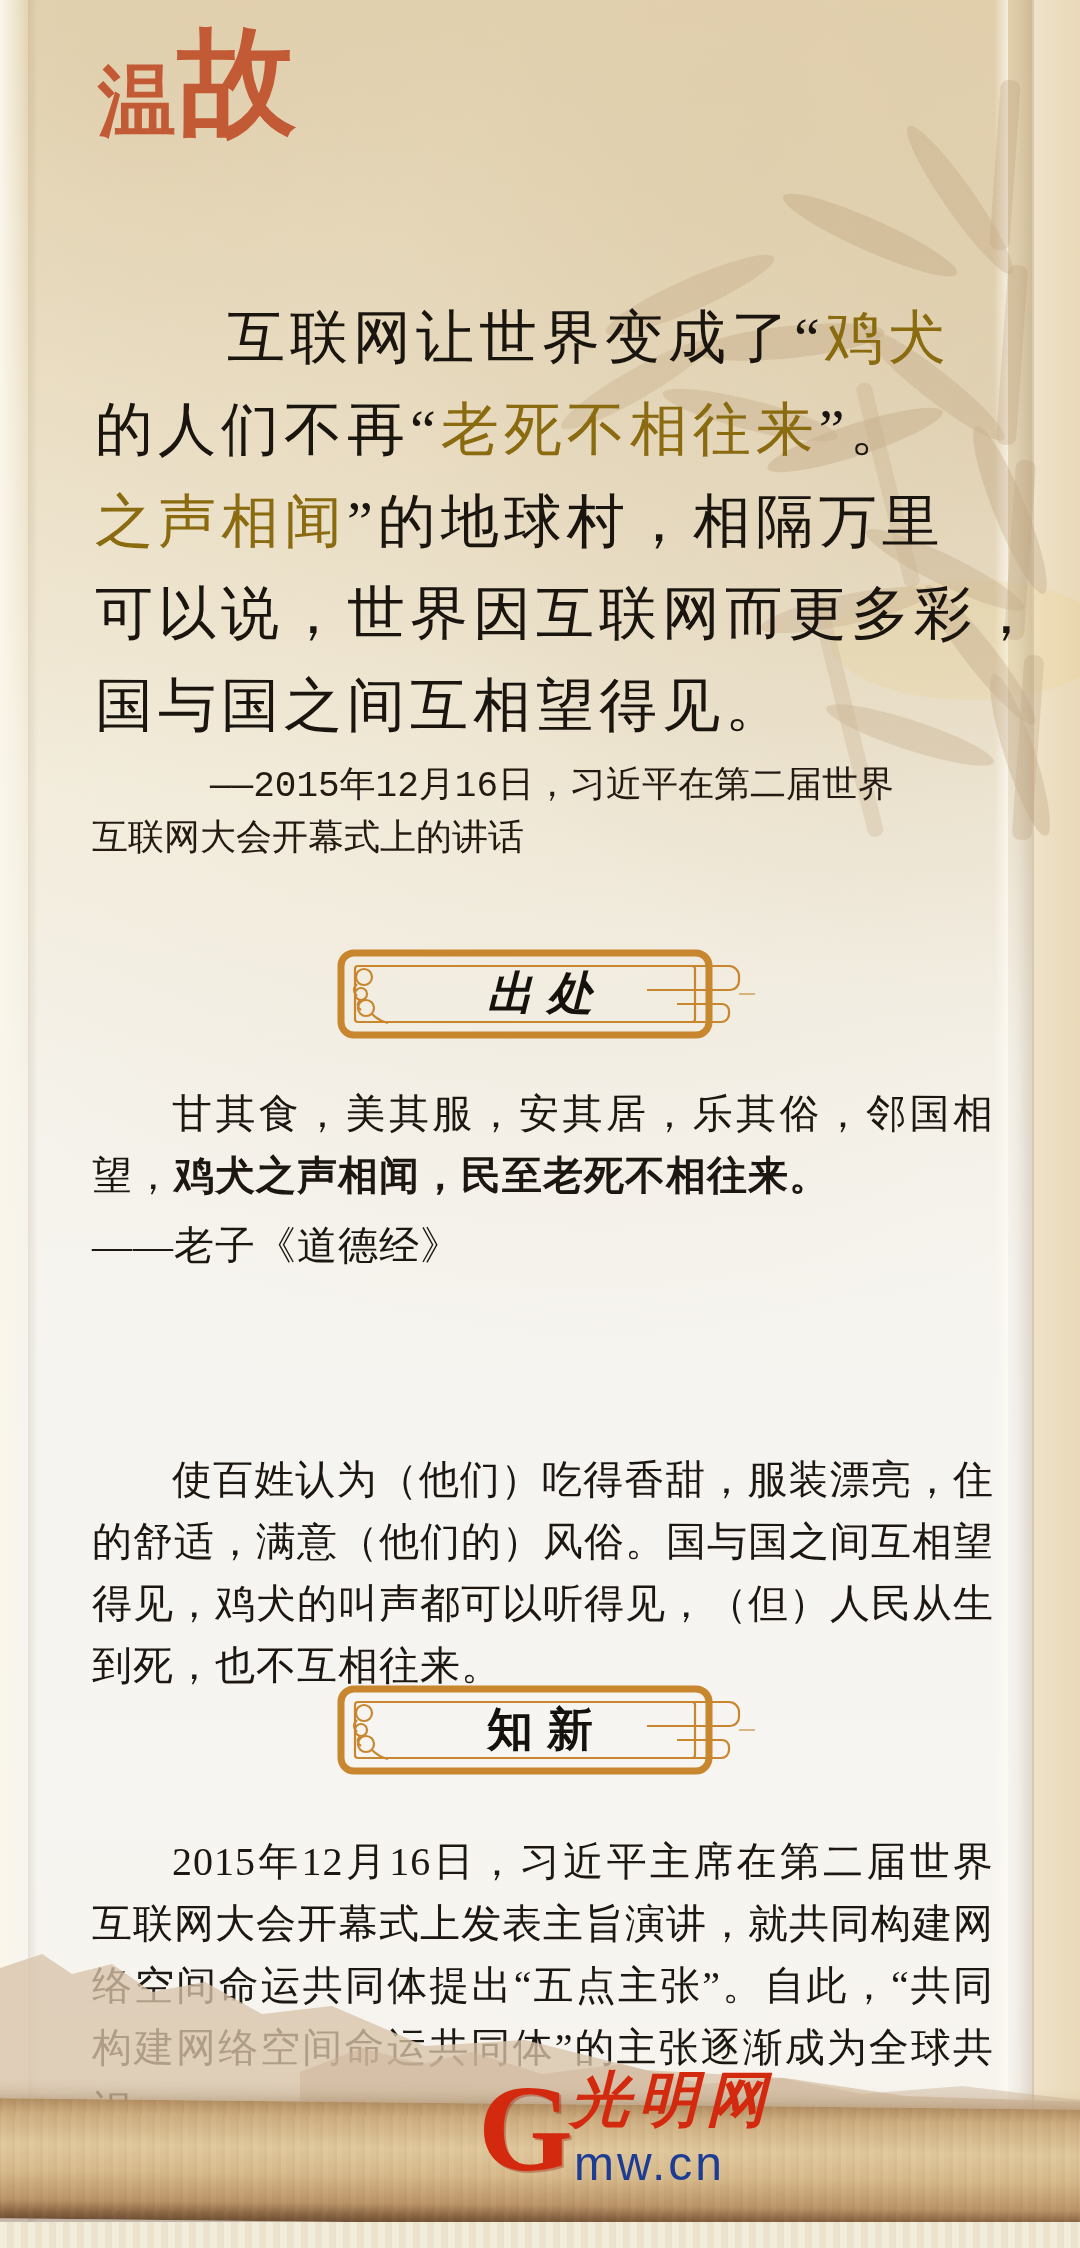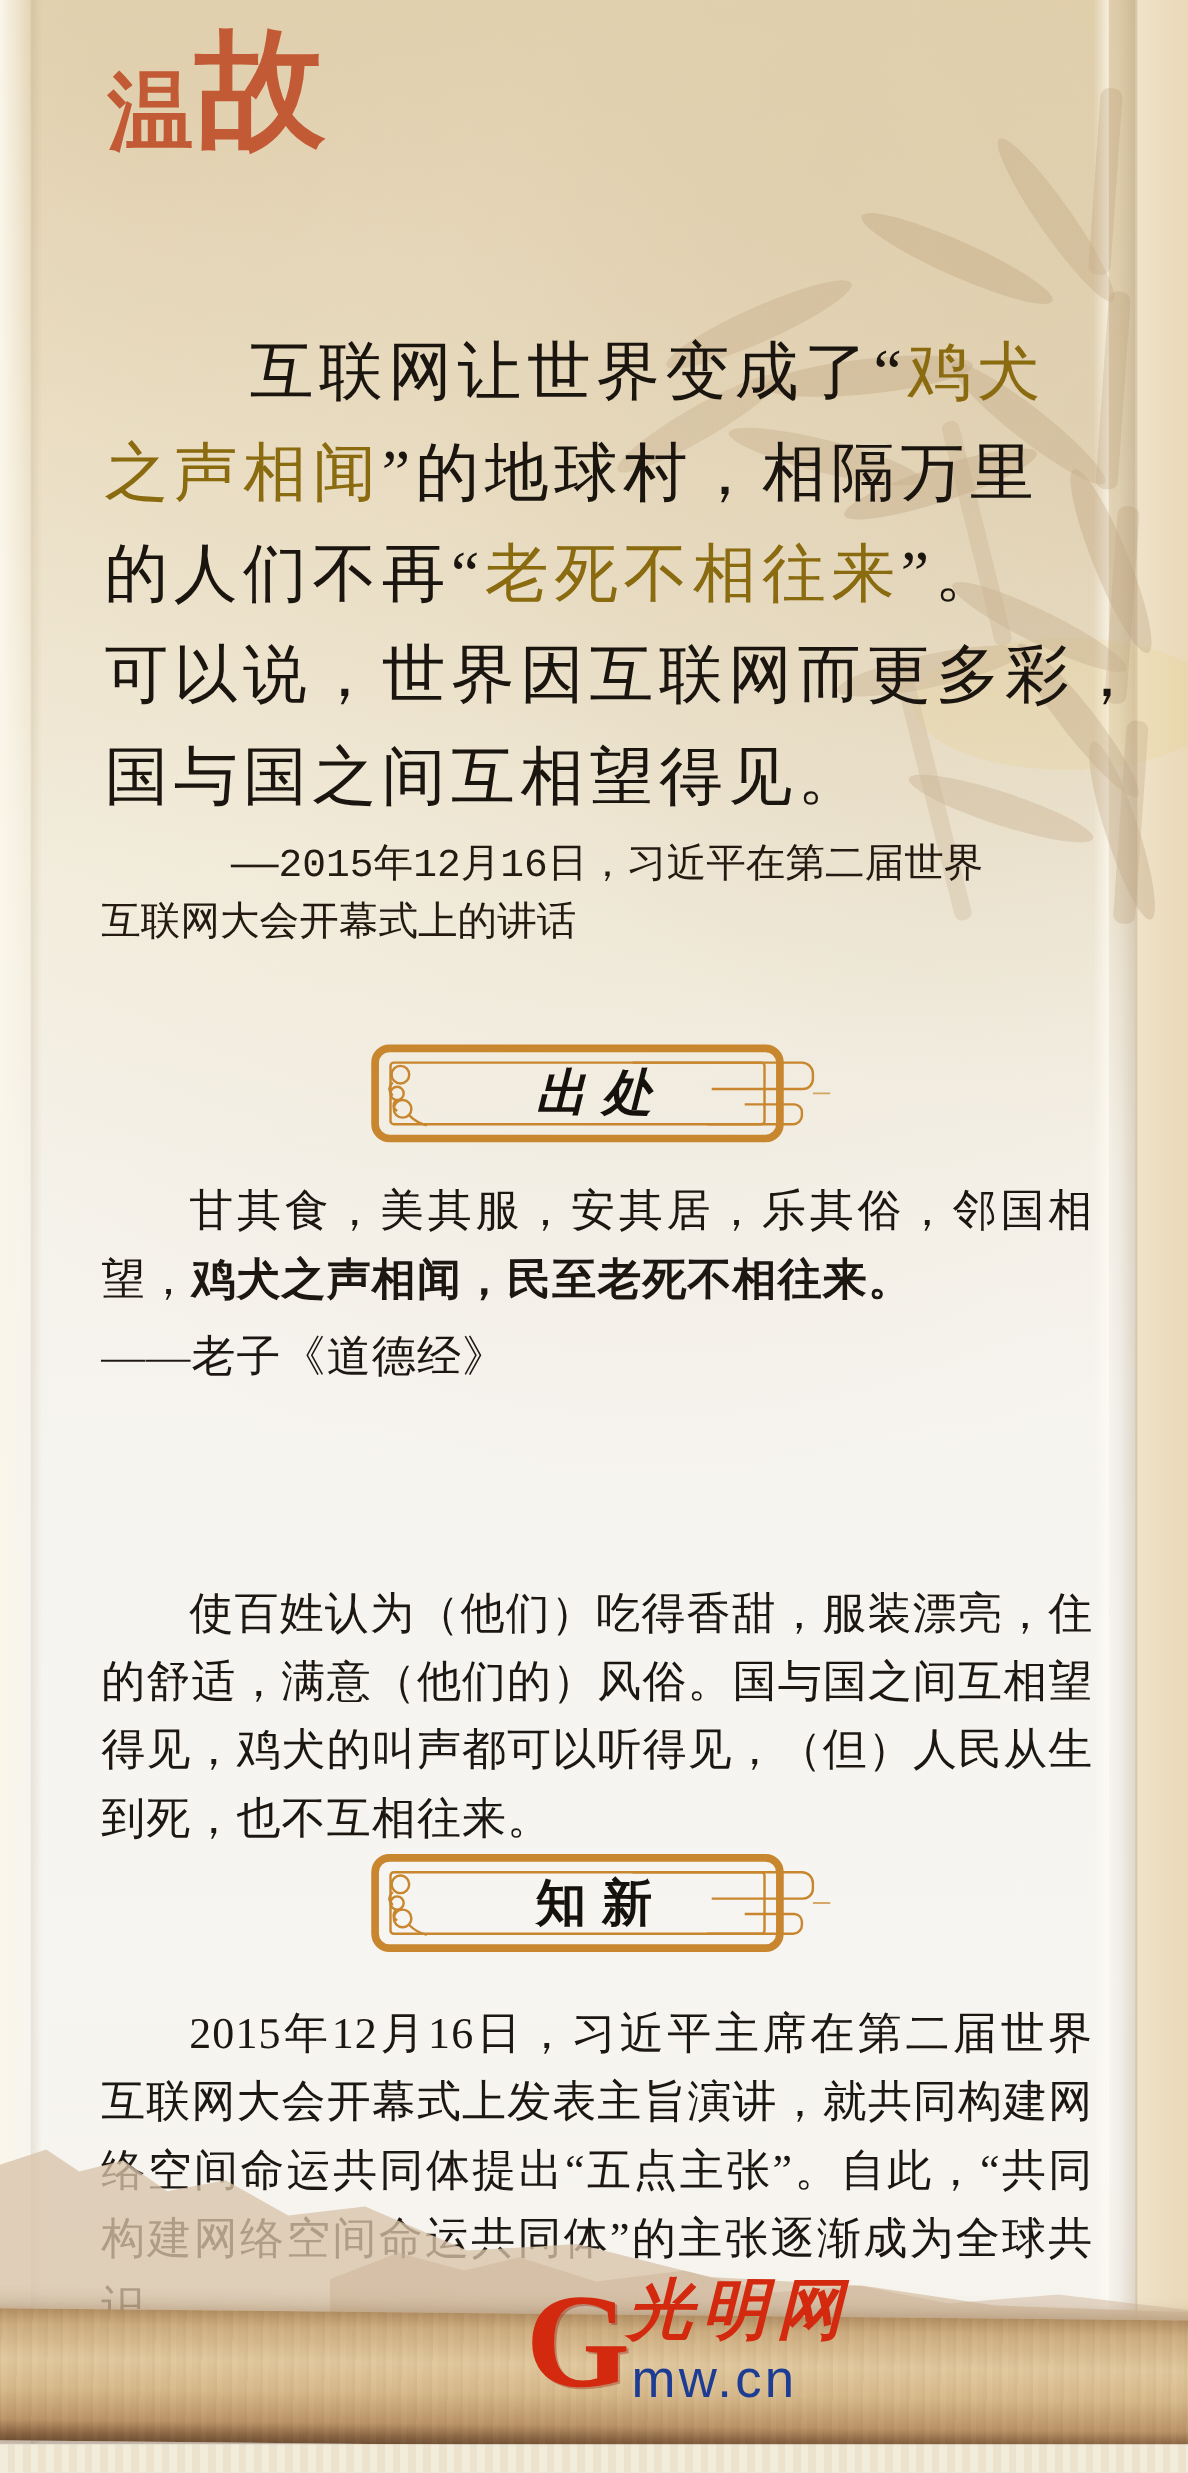--- a/index.html
+++ b/index.html
@@ -44,21 +44,21 @@
   .quote-src .src-l1{padding-left:118px;font-family:Liberation Mono, monospace;}
 
   .frame{position:absolute;left:325px;width:430px;height:100px;}
   .frame svg{position:absolute;inset:0;width:100%;height:100%;}
   .frame .frame-label{position:absolute;inset:0;display:flex;align-items:center;justify-content:center;
     font-size:46px;font-weight:900;color:#15120e;letter-spacing:14px;text-indent:14px;}
   .frame-chuchu{top:944px;font-style:italic;}
   .frame-shiyi{top:1310px;}
   .frame-zhixin{top:1680px;}
 
-  .body-block{position:absolute;left:92px;width:902px;color:#1d1712;font-size:40px;line-height:62px;}
+  .body-block{position:absolute;left:92px;width:902px;color:#1d1712;font-size:40px;line-height:62px;margin-top:13px;}
   .body-block p{margin:0;text-align:justify;text-indent:2em;letter-spacing:1px;}
   .body-chuchu{top:1070px;}
   .body-shiyi{top:1436px;}
   .body-zhixin{top:1818px;}
   .src-right{text-align:left;margin-top:8px;font-size:40px;letter-spacing:1px;}
 
   .roller{position:absolute;left:-30px;right:-30px;top:2104px;height:120px;
     transform:rotate(0.6deg);border-radius:4px;
     background:linear-gradient(180deg,#b28e62 0%,#cdad80 12%,#e0c89d 38%,#d7ba8c 60%,#bb9468 84%,#8a6543 94%,#6f4f33 100%);
     box-shadow:0 -6px 14px rgba(140,110,70,.30), 0 8px 12px rgba(90,60,35,.35);}
@@ -117,24 +117,24 @@
   <div class="main-title">
     <span class="t-small">温</span>
     <span class="t-large">故</span>
   </div>
 
   <div class="quote">
     <div class="q-line indent">
       <span>互联网让世界变成了“</span><span class="gold">鸡犬</span>
     </div>
     <div class="q-line">
+      <span>的人们不再“</span><span class="gold">老死不相往来</span><span>”。</span>
+    </div>
+    <div class="q-line">
       <span class="gold">之声相闻</span><span>”的地球村，相隔万里</span>
-    </div>
-    <div class="q-line">
-      <span>的人们不再“</span><span class="gold">老死不相往来</span><span>”。</span>
     </div>
     <div class="q-line">
       <span>可以说，世界因互联网而更多彩，</span>
     </div>
     <div class="q-line">
       <span>国与国之间互相望得见。</span>
     </div>
   </div>
 
   <div class="quote-src">

